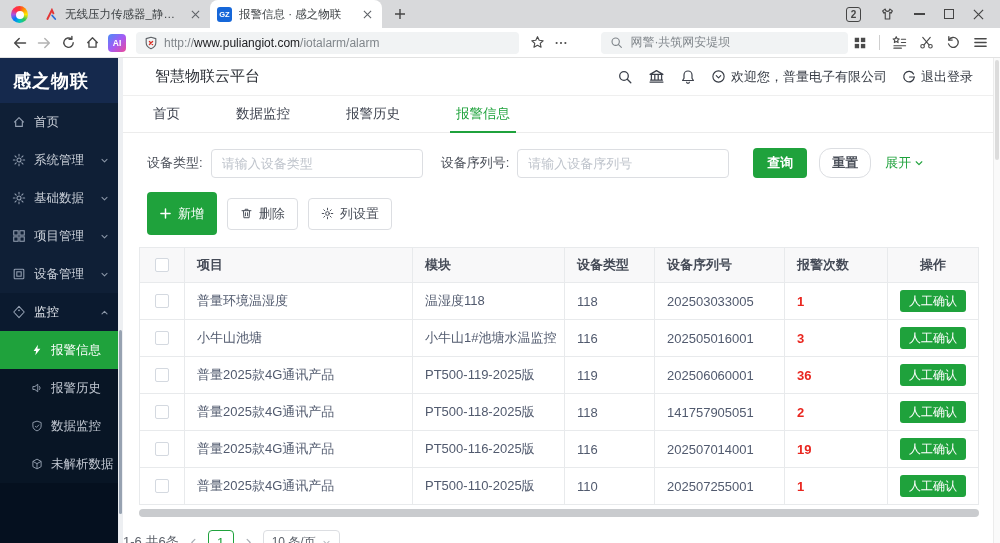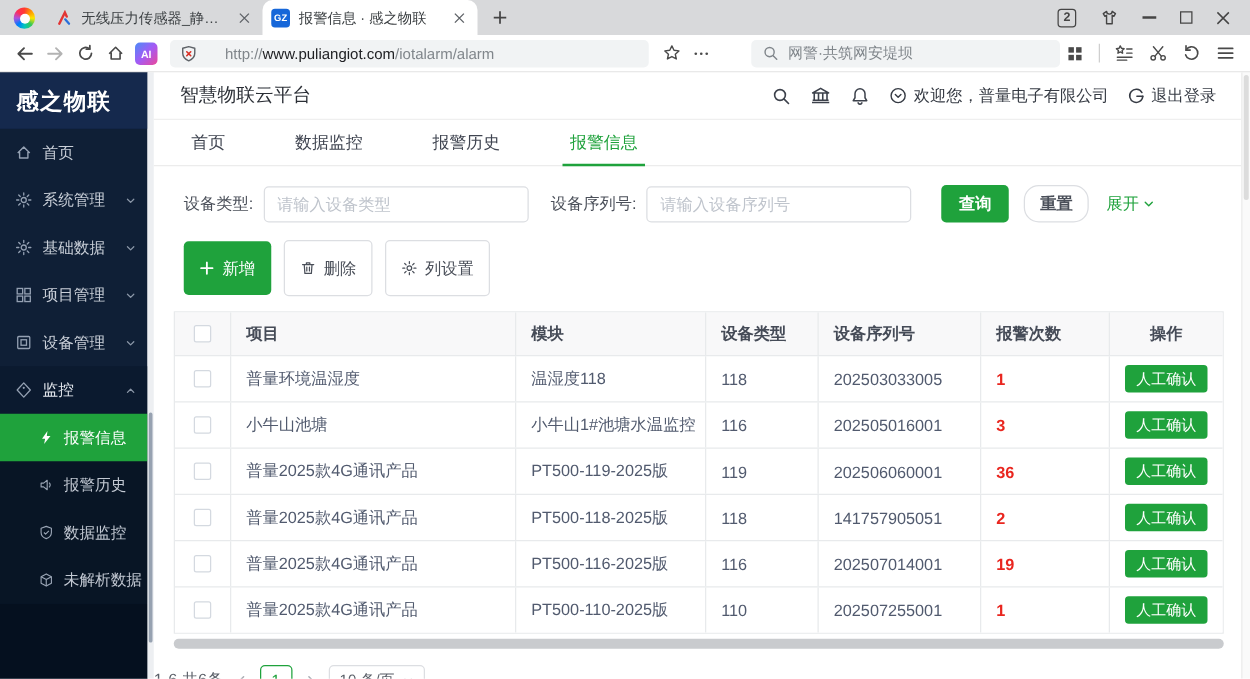--- a/index.html
+++ b/index.html
@@ -25,21 +25,21 @@
     display:flex;align-items:center;justify-content:center;}
   .min-bar{width:11px;height:1.6px;background:#454545;}
   .max-box{width:10px;height:10px;border:1.5px solid #454545;}
 
   .btoolbar{height:30px;background:#fff;border-bottom:1px solid #e2e2e2;display:flex;align-items:center;padding:0 8px;flex-shrink:0;}
   .nav-ic{width:24px;height:24px;display:flex;align-items:center;justify-content:center;color:#4a4a4a;flex-shrink:0;}
   .nav-ic.dim{color:#b3b3b3;}
   .ai-badge{width:18px;height:18px;border-radius:4px;margin:0 4px;color:#fff;font-size:8.5px;font-weight:700;
     display:flex;align-items:center;justify-content:center;background:linear-gradient(135deg,#4a8cf7,#a35bf5,#ec4899);flex-shrink:0;}
   .urlbar{width:392px;height:22px;background:#f1f3f4;border-radius:4px;margin-left:6px;display:flex;align-items:center;
-    gap:22px;padding:0 8px;font-size:12px;color:#80868b;overflow:hidden;white-space:nowrap;}
+    gap:6px;padding:0 8px;font-size:12px;color:#80868b;overflow:hidden;white-space:nowrap;}
   .u-dark{color:#202124;}
   .searchbar{width:252px;height:22px;background:#f1f3f4;border-radius:4px;margin-left:28px;display:flex;align-items:center;
     gap:7px;padding:0 9px;font-size:12px;color:#80868b;overflow:hidden;white-space:nowrap;}
   .tool-right{margin-left:auto;display:flex;align-items:center;gap:3px;}
   .vdiv{width:1px;height:15px;background:#cfcfcf;margin:0 4px;}
 
   
   .app{flex:1;display:flex;min-height:0;}
   .sidebar{width:118px;background:#0f1f36;display:flex;flex-direction:column;flex-shrink:0;color:#c9cfd8;}
   .logo{height:45px;background:#15294d;color:#fff;font-size:18px;font-weight:700;letter-spacing:1px;
@@ -51,21 +51,21 @@
   .submenu{background:#081525;flex-shrink:0;}
   .s-item{height:38px;display:flex;align-items:center;gap:8px;padding-left:31px;font-size:12.5px;color:#c3c9d3;}
   .s-item .mi{color:#9aa5b5;flex-shrink:0;}
   .s-item.active{background:#1fa23c;color:#fff;}
   .s-item.active .mi{color:#fff;}
   .side-fill{flex:1;background:#05101f;}
   .side-scroll{width:5px;background:#edeff2;position:relative;flex-shrink:0;}
   .side-scroll::after{content:"";position:absolute;left:1px;right:1px;top:56%;height:38%;background:#97a2b1;border-radius:2px;}
 
   .content{flex:1;min-width:0;display:flex;flex-direction:column;background:#fff;}
-  .app-header{height:38px;border-bottom:1px solid #efefef;display:flex;align-items:center;padding:0 20px 0 21px;flex-shrink:0;}
+  .app-header{height:38px;border-bottom:1px solid #efefef;display:flex;align-items:center;padding:0 20px 0 32px;flex-shrink:0;}
   .app-title{font-size:15px;font-weight:500;color:#2b2f36;}
   .hdr-right{margin-left:auto;display:flex;align-items:center;gap:15px;color:#3c414b;}
   .hgroup{display:flex;align-items:center;gap:5px;font-size:13px;color:#363b44;}
   .navtabs{height:37px;border-bottom:1px solid #ececec;display:flex;padding-left:24px;flex-shrink:0;}
   .ntab{display:flex;align-items:center;padding:0 6px;margin-right:44px;font-size:13.5px;color:#3f4450;position:relative;}
   .ntab.active{color:#1fa23c;}
   .ntab.active::after{content:"";position:absolute;left:0;right:0;bottom:-1px;height:2px;background:#1fa23c;}
 
   
   .filters{display:flex;align-items:center;margin:15px 18px 0 24px;flex-shrink:0;}
@@ -75,21 +75,21 @@
   .f-input::placeholder{color:#bfc4cc;}
   .ml18{margin-left:18px;}
   .btn-primary{height:30px;padding:0 14px;margin-left:24px;background:#1fa23c;color:#fff;border:none;border-radius:4px;
     font-size:13px;font-weight:600;font-family:inherit;}
   .btn-plain{height:30px;padding:0 12px;margin-left:12px;background:#fff;border:1px solid #dcdee2;border-radius:12px;
     font-size:13px;font-weight:600;color:#4a4f59;font-family:inherit;}
   .expand{margin-left:14px;color:#1fa23c;display:flex;align-items:center;gap:3px;font-size:13px;}
   .actions{display:flex;align-items:center;gap:10px;margin:14px 18px 0 24px;flex-shrink:0;}
   .btn-add{height:43px;padding:0 13px;display:flex;align-items:center;gap:7px;background:#1fa23c;color:#fff;border:none;
     border-radius:4px;font-size:13px;font-family:inherit;}
-  .btn-ghost{height:45px;padding:0 12px;display:flex;align-items:center;gap:6px;background:#fff;border:1px solid #dcdee2;
+  .btn-ghost{height:32px;padding:0 12px;display:flex;align-items:center;gap:6px;background:#fff;border:1px solid #dcdee2;
     border-radius:4px;font-size:13px;color:#4a4f59;font-family:inherit;}
 
   
   .table{margin:12px 14px 0 16px;border:1px solid #e8eaec;flex-shrink:0;}
   .t-head,.t-row{display:grid;grid-template-columns:45px 228px 152px 90px 130px 103px 1fr;}
   .t-head{background:#f8f8f9;height:34px;}
   .t-row{height:37px;background:#fff;border-top:1px solid #e8eaec;}
   .t-cell{display:flex;align-items:center;padding:0 12px;font-size:13px;color:#515a6e;border-right:1px solid #e8eaec;
     overflow:hidden;white-space:nowrap;}
   .t-cell:last-child{border-right:none;}

